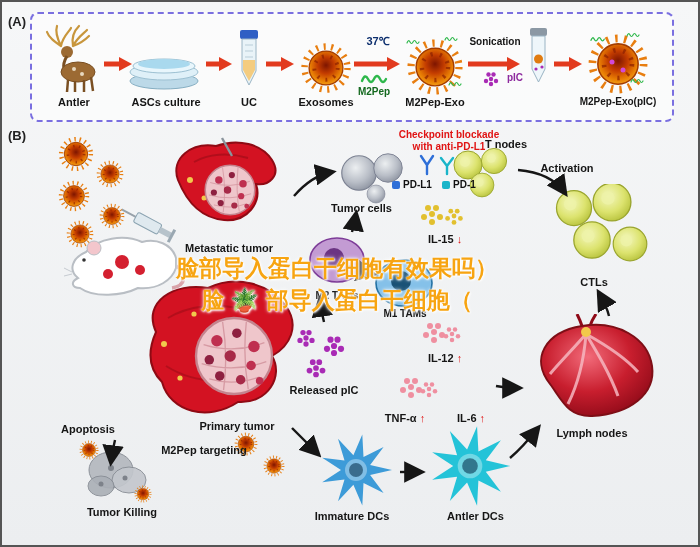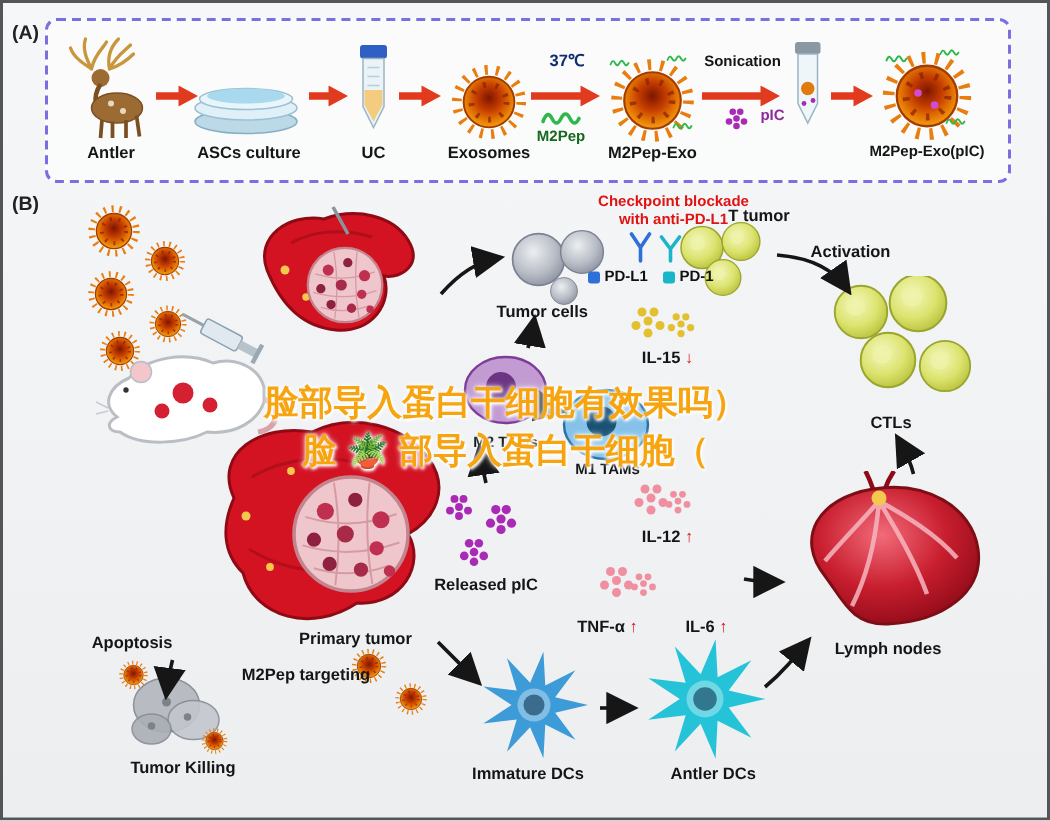--- a/index.html
+++ b/index.html
@@ -238,20 +238,21 @@
   </svg>
 
   <svg class="gfx" style="left:162px;top:134px" width="128" height="106">
     <path d="M14,44 C6,22 28,6 52,10 C74,2 98,8 108,24 C118,40 104,50 92,48 C98,66 84,86 60,84 C36,82 22,64 14,44 Z" fill="#d31222" stroke="#8f0a14" stroke-width="2"></path>
     <path d="M30,26 C44,18 64,16 84,22" stroke="#8f0a14" stroke-width="2" fill="none" opacity="0.5"></path>
     <circle cx="26" cy="44" r="3" fill="#f2c94c"></circle>
       <circle cx="40" cy="62" r="2.5" fill="#f2c94c"></circle>
     <line x1="58" y1="2" x2="68" y2="20" stroke="#8a949c" stroke-width="2.4"></line>
     <use href="#tumorball" transform="translate(66,54) scale(0.62)"></use>
   </svg>
+  <div class="lbl" style="left:166px;top:240px;width:122px">Metastatic tumor</div>
 
   <svg class="gfx" style="left:336px;top:148px" width="74" height="56">
     <use href="#gcell" transform="translate(21,23) scale(1.15)"></use>
     <use href="#gcell" transform="translate(50,18) scale(0.95)"></use>
     <use href="#gcell" transform="translate(38,44) scale(0.6)"></use>
   </svg>
   <div class="lbl" style="left:312px;top:200px;width:95px">Tumor cells</div>
 
   <div class="lbl small red" style="left:388px;top:127px;width:118px">
     <span class="cline">Checkpoint blockade</span>
@@ -269,21 +270,21 @@
   <div class="chip" style="left:440px;top:177px">
     <span class="sq" style="background:#19b5c9"></span>
     <span>PD-1</span>
   </div>
 
   <svg class="gfx" style="left:450px;top:145px" width="72" height="52">
     <use href="#tcell" transform="translate(16,18)"></use>
     <use href="#tcell" transform="translate(42,14) scale(0.9)"></use>
     <use href="#tcell" transform="translate(30,38) scale(0.85)"></use>
   </svg>
-  <div class="lbl" style="left:476px;top:136px;width:56px">T tumor</div>
+  <div class="lbl" style="left:476px;top:136px;width:56px">T nodes</div>
   <div class="lbl" style="left:528px;top:160px;width:74px">Activation</div>
 
   <svg class="gfx" style="left:548px;top:182px" width="104" height="92">
     <use href="#tcell" transform="translate(24,24) scale(1.25)"></use>
     <use href="#tcell" transform="translate(62,18) scale(1.35)"></use>
     <use href="#tcell" transform="translate(42,56) scale(1.3)"></use>
     <use href="#tcell" transform="translate(80,60) scale(1.2)"></use>
   </svg>
   <div class="lbl" style="left:562px;top:274px;width:60px">CTLs</div>
 

